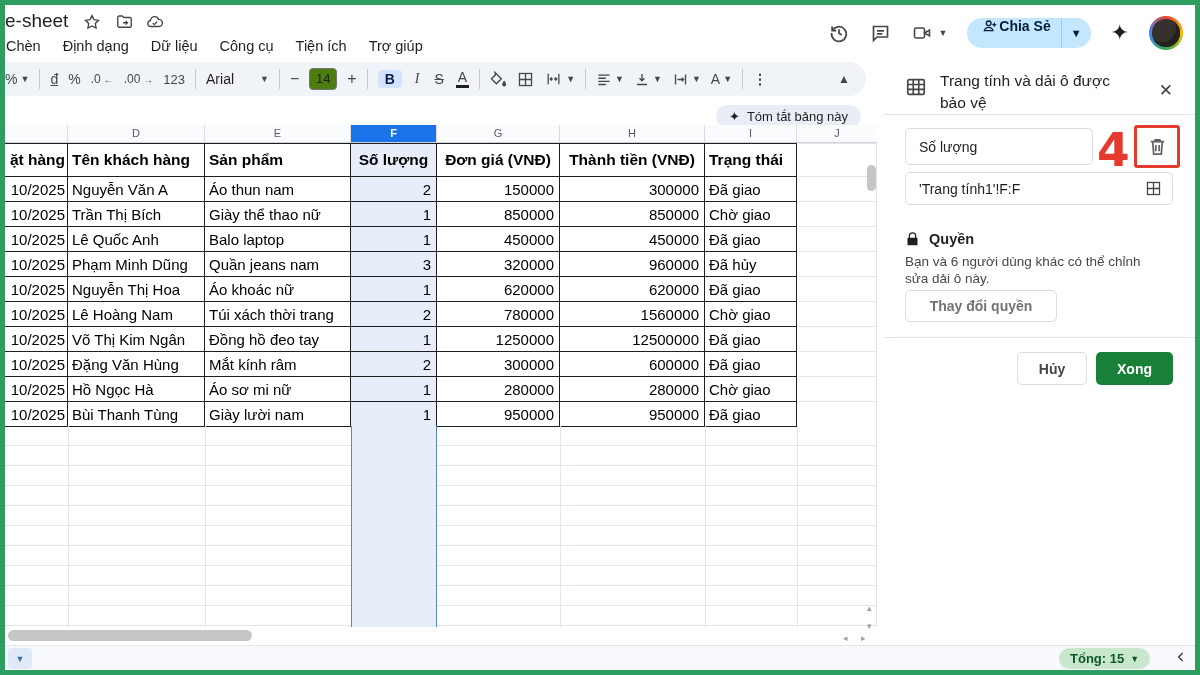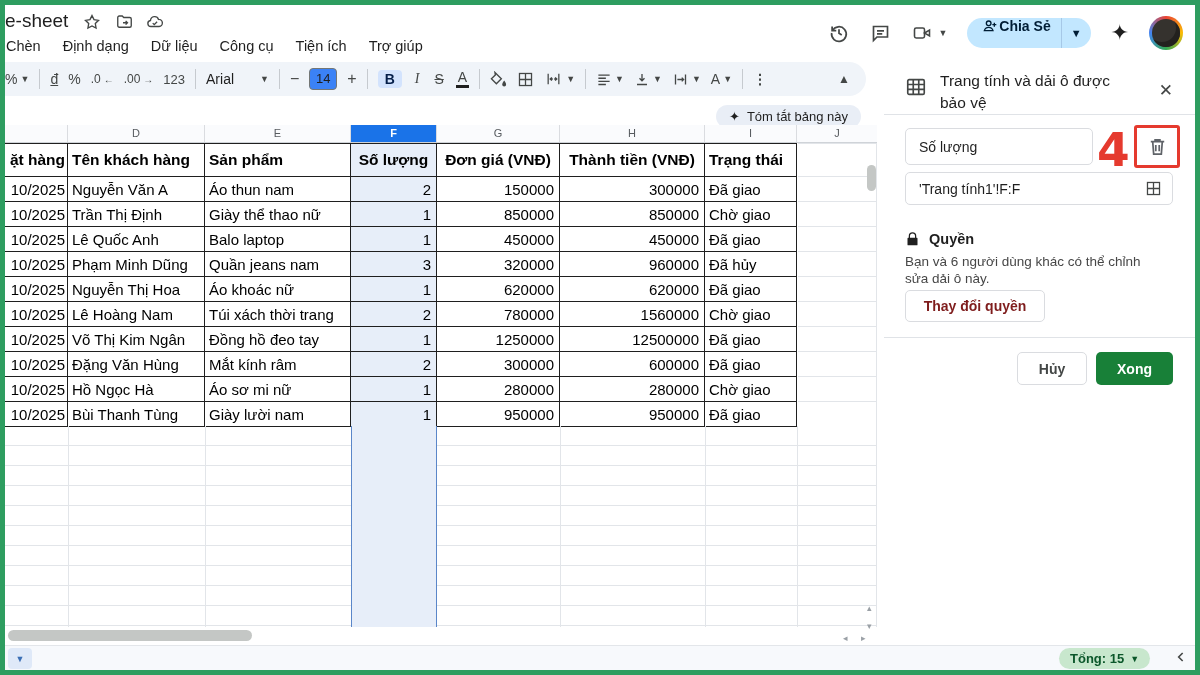--- a/index.html
+++ b/index.html
@@ -22,21 +22,21 @@
   .share-caret { padding:0 9px; color:#001d35; font-size:11px; }
   .sparkle { font-size:22px; color:#1f1f1f; }
   .avatar { width:34px; height:34px; border-radius:50%; background:conic-gradient(#ea4335,#fbbc04,#34a853,#4285f4,#ea4335); position:relative; }
   .avatar .in { position:absolute; inset:3px; border-radius:50%; background:#35322e; box-shadow:inset -4px -5px 0 #23211e; }
 
   
   .toolbar { position:absolute; left:0; top:57px; width:861px; height:34px; background:#f0f4f9; border-radius:0 17px 17px 0; display:flex; align-items:center; gap:10px; padding:0 10px 0 0; color:#444746; font-size:14px; }
   .t-sep { width:1px; height:20px; background:#c6cacf; }
   .t-it { display:flex; align-items:center; gap:3px; white-space:nowrap; }
   .caret { font-size:9px; color:#444746; }
-  .fsz-box { width:28px; height:22px; border:1px solid #747775; border-radius:4px; background:#3b82f6; text-align:center; line-height:20px; font-size:13px; color:#1f1f1f; }
+  .fsz-box { width:28px; height:22px; border:1px solid #747775; border-radius:4px; background:#4d7c0f; text-align:center; line-height:20px; font-size:13px; color:#1f1f1f; }
   .bold-act { background:#d3e3fd; border-radius:4px; padding:1px 7px; font-weight:bold; color:#041e49; }
   .ital { font-style:italic; font-family:"Liberation Serif", serif; padding:0 3px; }
   .strik { text-decoration:line-through; padding:0 2px; }
   .txtcol { padding:0 2px; border-bottom:3px solid #1f1f1f; line-height:15px; }
   .collapse { margin-left:auto; color:#444746; font-size:12px; padding-right:6px; }
 
   
   .chip { position:absolute; left:711px; top:100px; height:23px; background:#e9eef6; border-radius:12px; display:flex; align-items:center; gap:7px; padding:0 13px; font-size:13px; color:#1f1f1f; }
   .chip .sp { font-size:13px; }
 
@@ -70,21 +70,21 @@
   .p-div { position:absolute; left:0; width:100%; height:1px; background:#e0e3e7; }
   .name-input { position:absolute; left:21px; top:66px; width:188px; height:37px; border:1px solid #dadce0; border-radius:5px; font-size:14px; color:#1f1f1f; padding-left:13px; display:flex; align-items:center; background:#fff; }
   .annot-num { position:absolute; left:213px; top:60px; font-size:47px; font-weight:bold; color:#e53a2e; font-family:"DejaVu Sans", sans-serif; }
   .trash-box { position:absolute; left:250px; top:63px; width:46px; height:43px; border:3px solid #e53a2e; border-radius:3px; display:flex; align-items:center; justify-content:center; color:#5f6368; }
   .range-box { position:absolute; left:21px; top:110px; width:268px; height:33px; border:1px solid #dadce0; border-radius:5px; font-size:14px; color:#1f1f1f; padding:0 10px 0 13px; display:flex; align-items:center; }
   .range-box .gicon { margin-left:auto; color:#444746; }
   .perm-row { position:absolute; left:21px; top:169px; display:flex; align-items:center; gap:9px; color:#1f1f1f; }
   .perm-row span { font-size:14.5px; font-weight:bold; }
   .perm-desc { position:absolute; left:21px; top:191px; width:252px; font-size:13.5px; color:#474747; line-height:17px; }
   .btn { border:1px solid #dadce0; border-radius:5px; background:#fff; display:flex; align-items:center; justify-content:center; font-weight:bold; font-size:14px; }
-  .chg-btn { position:absolute; left:21px; top:228px; width:140px; height:32px; color:#7f1d1d; }
+  .chg-btn { position:absolute; left:21px; top:228px; width:152px; height:32px; color:#737373; }
   .cancel-btn { position:absolute; left:133px; top:290px; width:70px; height:33px; color:#444746; }
   .done-btn { position:absolute; left:212px; top:290px; width:77px; height:33px; background:#188038; border:none; color:#fff; border-radius:5px; display:flex; align-items:center; justify-content:center; font-weight:bold; font-size:14px; }
 
   
   .statusbar { position:absolute; left:0; top:640px; width:1190px; height:25px; background:#f7f9fc; border-top:1px solid #e3e6ea; }
   .sheet-dd { position:absolute; left:3px; top:2px; width:24px; height:21px; background:#dfe9f8; border-radius:4px; display:flex; align-items:center; justify-content:center; color:#3b6fb5; font-size:9px; }
   .total-pill { position:absolute; left:1054px; top:2px; height:21px; background:#c8e7cd; border-radius:11px; display:flex; align-items:center; gap:6px; padding:0 11px; color:#0b572a; font-size:13px; font-weight:bold; }
   .total-pill .caret { color:#0b572a; }
   .sb-chev { position:absolute; left:1168px; top:3px; color:#444746; }
 </style>
@@ -267,21 +267,21 @@
           <div class="th c5">Thành tiền (VNĐ)</div>
           <div class="th c6">Trạng thái</div>
           <div class="td c0">10/2025</div>
           <div class="td c1">Nguyễn Văn A</div>
           <div class="td c2">Áo thun nam</div>
           <div class="td c3">2</div>
           <div class="td c4">150000</div>
           <div class="td c5">300000</div>
           <div class="td c6">Đã giao</div>
           <div class="td c0">10/2025</div>
-          <div class="td c1">Trần Thị Định</div>
+          <div class="td c1">Trần Thị Bích</div>
           <div class="td c2">Giày thể thao nữ</div>
           <div class="td c3">1</div>
           <div class="td c4">850000</div>
           <div class="td c5">850000</div>
           <div class="td c6">Chờ giao</div>
           <div class="td c0">10/2025</div>
           <div class="td c1">Lê Quốc Anh</div>
           <div class="td c2">Balo laptop</div>
           <div class="td c3">1</div>
           <div class="td c4">450000</div>

